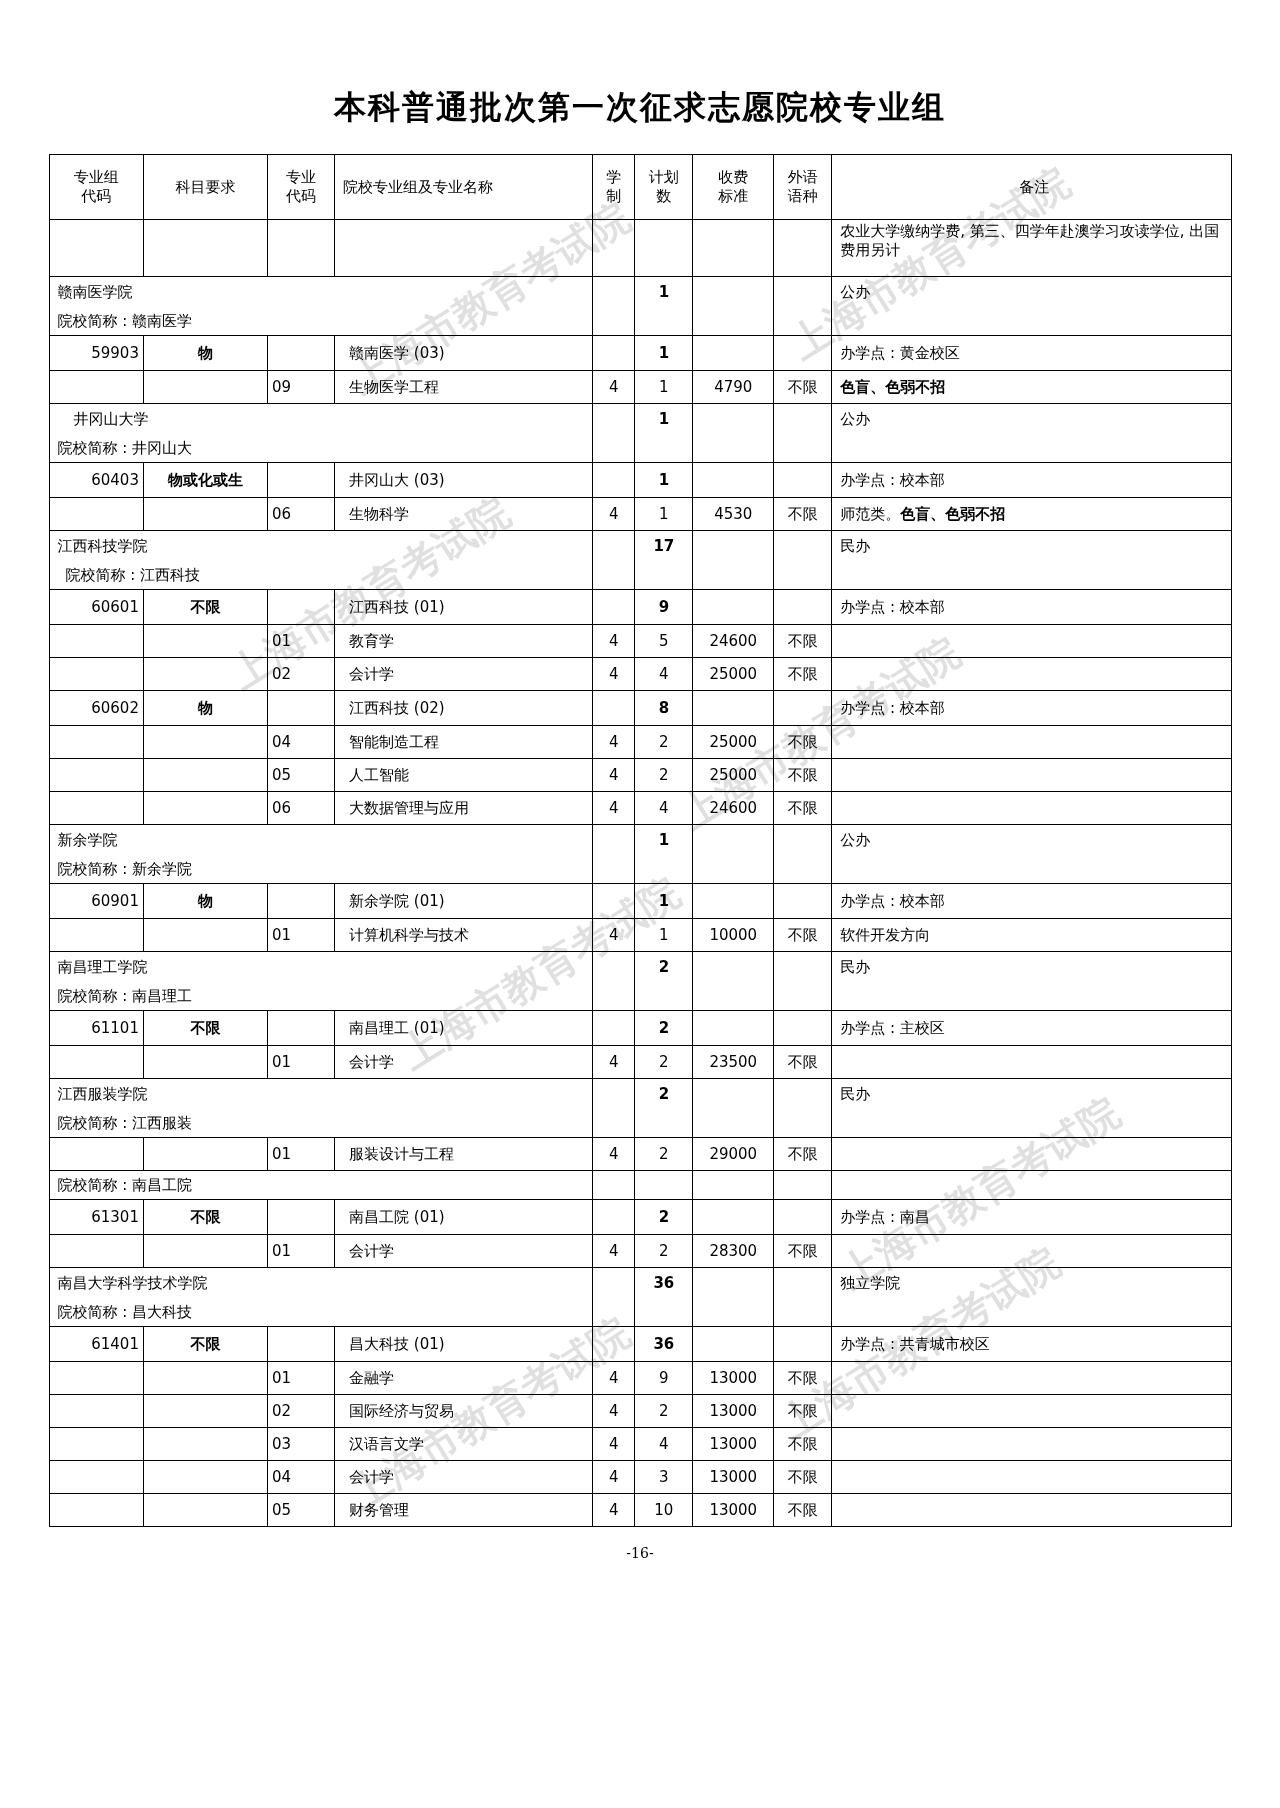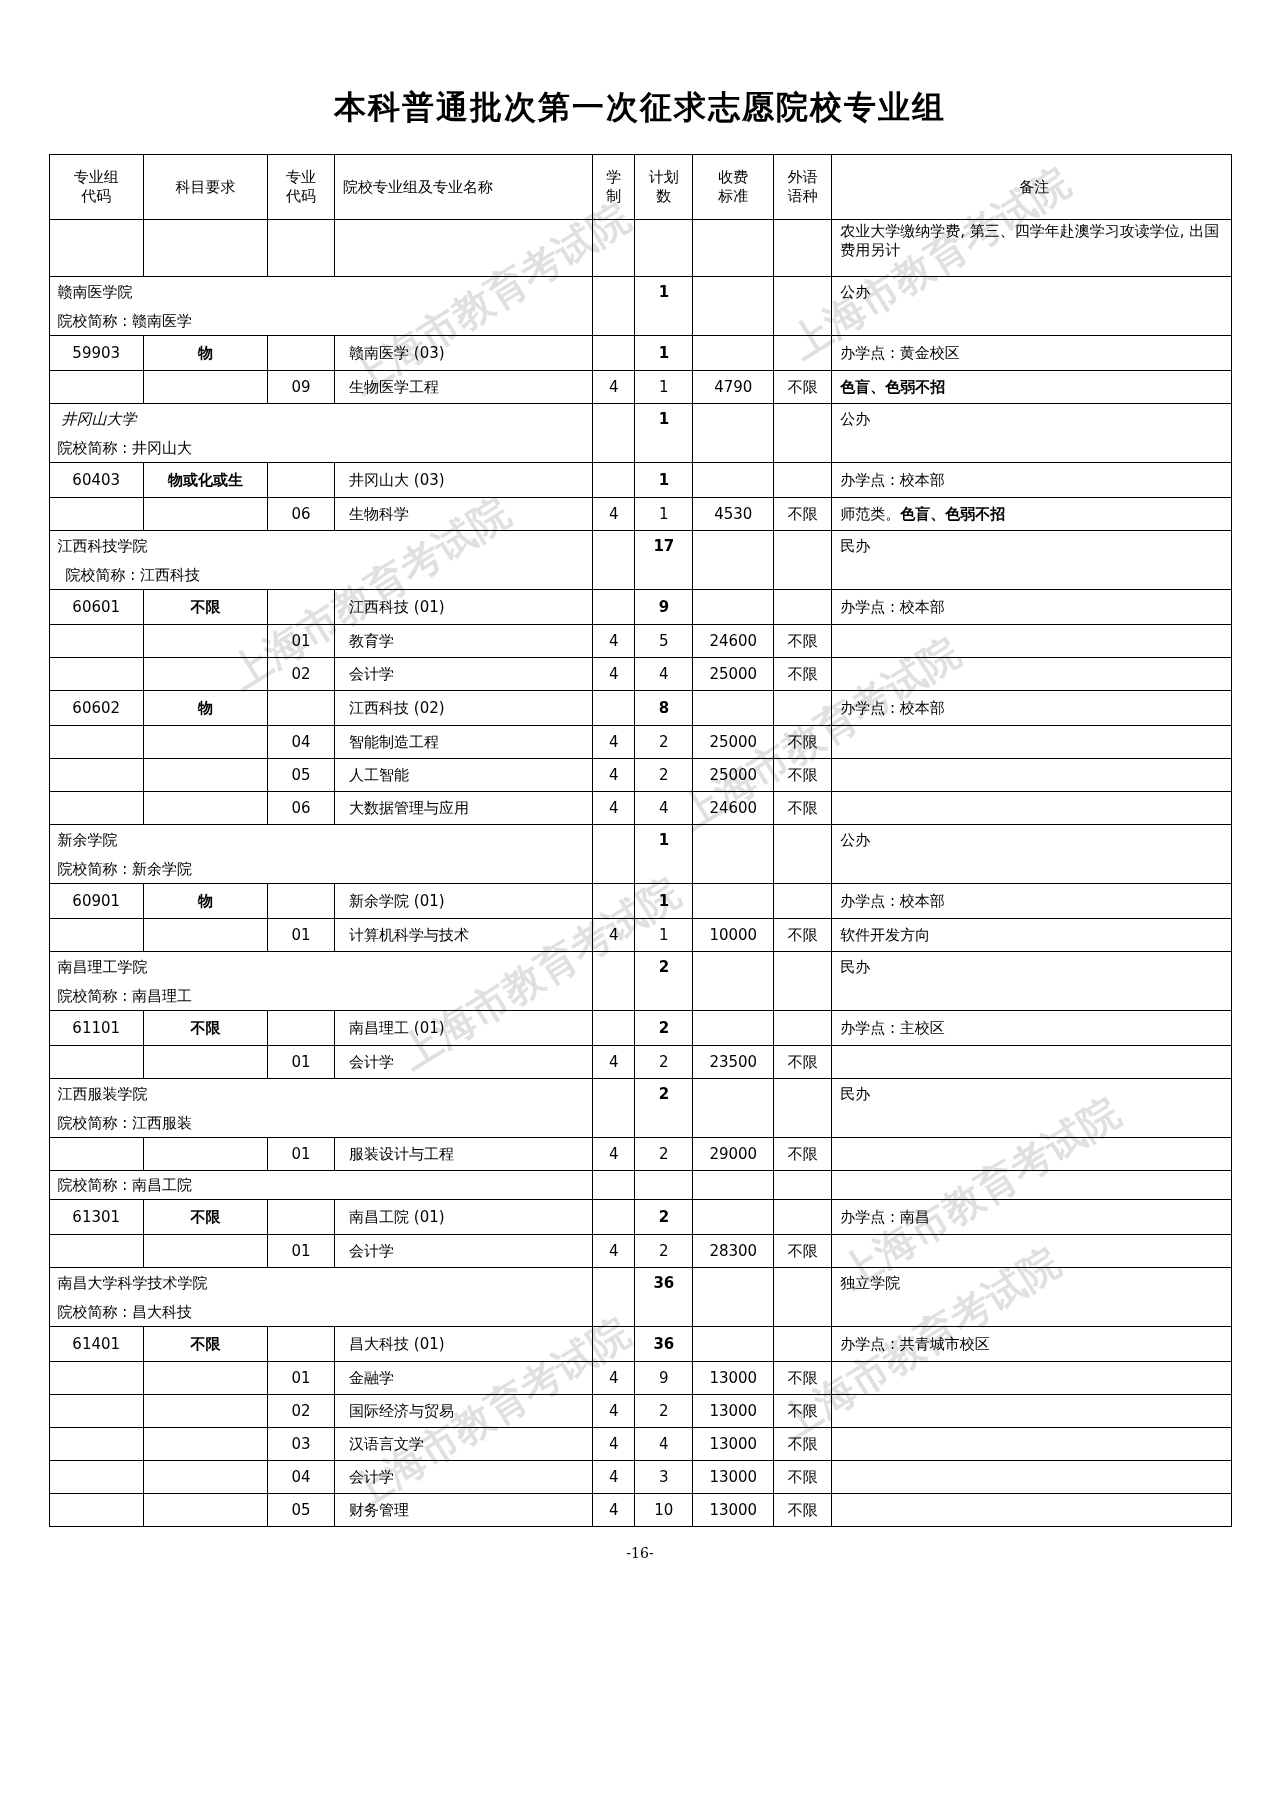--- a/index.html
+++ b/index.html
@@ -48,23 +48,23 @@
     line-height: 1.25;
     background: transparent;
   }
   table.main thead th {
     text-align: center;
     font-weight: normal;
     font-size: 15px;
     padding: 4px 2px;
     height: 56px;
   }
-  .c-gcode { width: 78px; text-align: center; }
+  .c-gcode { width: 78px; text-align: right; }
   .c-subj  { width: 104px; text-align: center; }
-  .c-mcode { width: 54px; text-align: center; }
+  .c-mcode { width: 54px; text-align: left; }
   .c-name  { width: 216px; text-align: left; padding-left: 8px !important; }
   .c-years { width: 32px; text-align: center; }
   .c-plan  { width: 46px; text-align: center; }
   .c-fee   { width: 66px; text-align: center; }
   .c-lang  { width: 46px; text-align: center; }
   .c-note  { width: 340px; text-align: left; padding-left: 8px !important; }
   .b { font-weight: bold; }
   .sch-name { font-size: 16px; }
   .sch-abbr { font-size: 14px; }
   .indent1 { padding-left: 14px !important; }
@@ -199,21 +199,21 @@
           <td class="c-subj"></td>
           <td class="c-mcode">09</td>
           <td class="c-name indent1">生物医学工程</td>
           <td class="c-years">4</td>
           <td class="c-plan">1</td>
           <td class="c-fee">4790</td>
           <td class="c-lang">不限</td>
           <td class="c-note"><span class="b">色盲、色弱不招</span></td>
         </tr>
         <tr>
-          <td colspan="4" class="sch-name" style="border-bottom:none; padding-left:12px; height:26px;font-style:italic;">井冈山大学</td>
+          <td colspan="4" class="sch-name" style="border-bottom:none; padding-left:24px; height:26px;">井冈山大学</td>
           <td class="c-years" style="border-bottom:none;"></td>
           <td class="c-plan plan-b" style="border-bottom:none;">1</td>
           <td class="c-fee" style="border-bottom:none;"></td>
           <td class="c-lang" style="border-bottom:none;"></td>
           <td class="c-note" style="border-bottom:none;">公办</td>
         </tr>
         <tr>
           <td colspan="4" class="sch-abbr" style="border-top:none; padding-left:8px; height:24px;">院校简称 : 井冈山大</td>
           <td class="c-years" style="border-top:none;"></td>
           <td class="c-plan" style="border-top:none;"></td>

